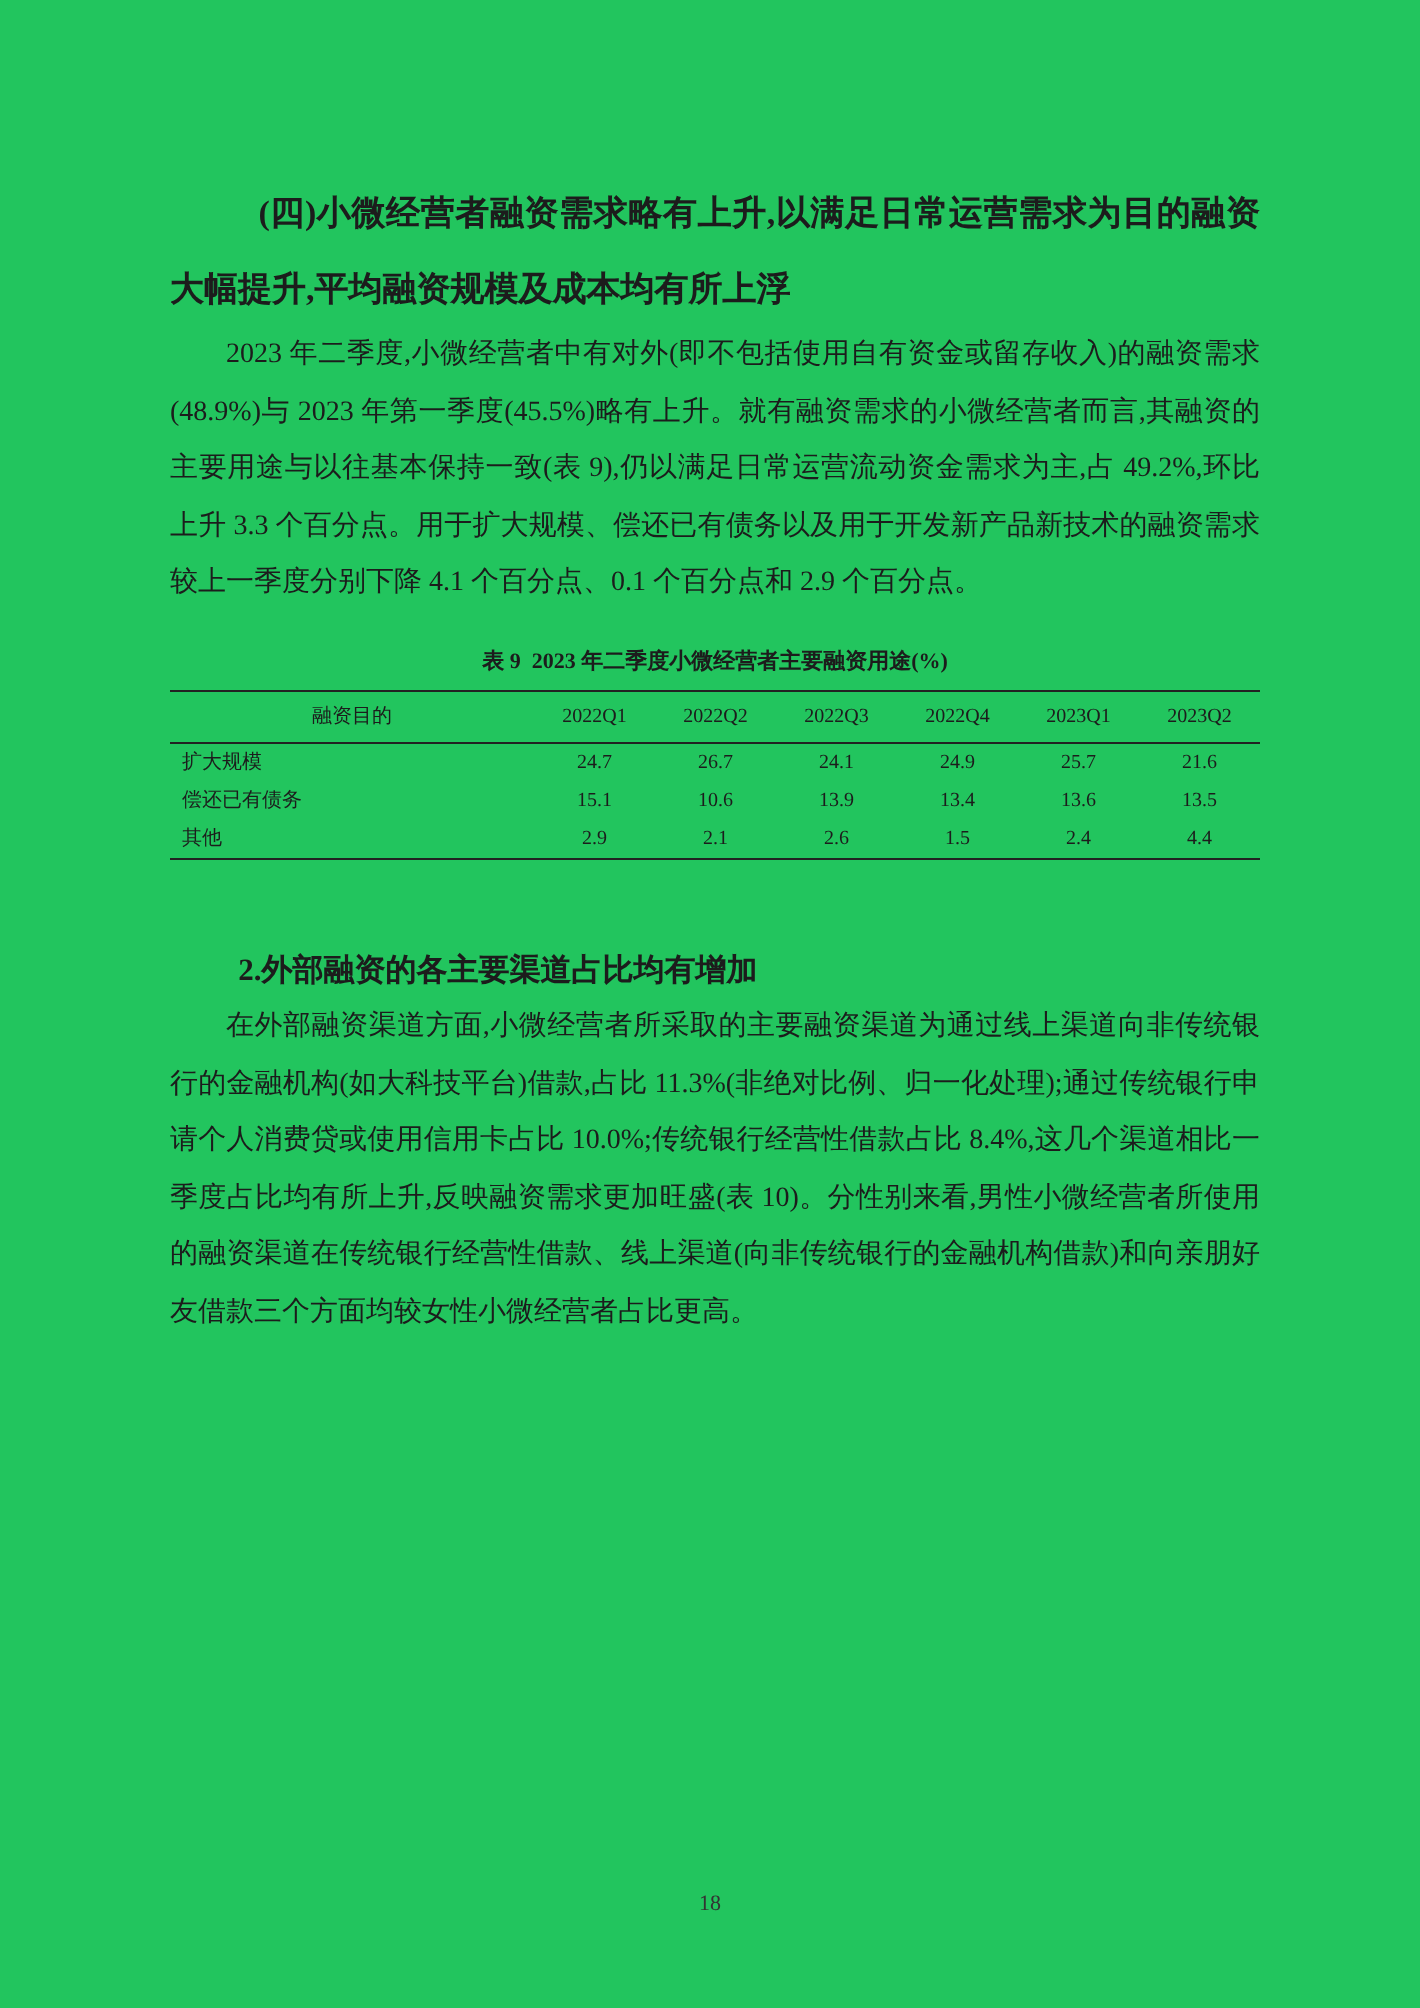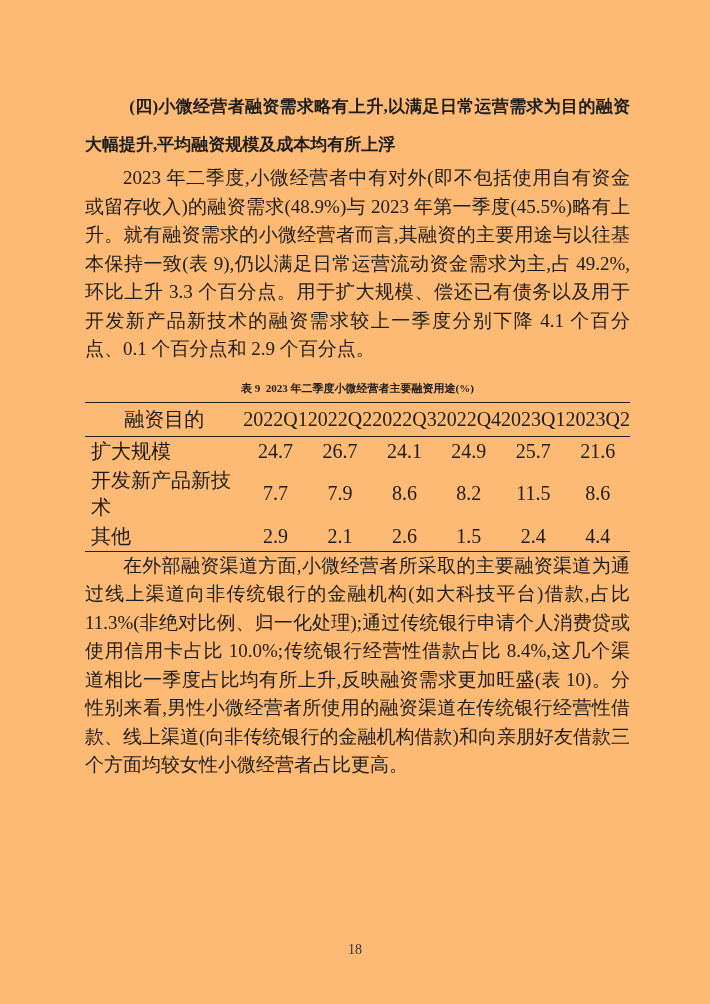--- a/index.html
+++ b/index.html
@@ -5,21 +5,21 @@
   html, body {
     margin: 0;
     padding: 0;
     background: #ffffff;
   }
   .page {
     position: relative;
     width: 710px;
     height: 1004px;
     margin: 0 auto;
-    background: #fdba74;
+    background: #22c55e;
     box-sizing: border-box;
     padding: 88px 80px 0 85px;
     font-family: "Liberation Serif", "DejaVu Serif", serif;
     color: #1c1c1c;
     overflow: hidden;
   }
   .section-heading {
     margin: 0;
     font-size: 17px;
     font-weight: 700;
@@ -29,37 +29,37 @@
   }
   .subsection-heading {
     margin: 5px 0 0 0;
     font-size: 15.5px;
     font-weight: 700;
     line-height: 28.5px;
     text-indent: 2.2em;
   }
   .para {
     margin: 0;
-    font-size: 19px;
+    font-size: 14px;
     line-height: 28.5px;
     text-indent: 2em;
     text-align: justify;
   }
   .tbl-caption {
     margin: 15px 0 5px 0;
     text-align: center;
     font-weight: 700;
     font-size: 11px;
     line-height: 18px;
     white-space: pre-wrap;
   }
   table.data-table {
     width: 100%;
     border-collapse: collapse;
-    font-size: 20px;
+    font-size: 10px;
     border-top: 1.6px solid #222;
     border-bottom: 1.6px solid #222;
   }
   table.data-table thead th {
     font-weight: 400;
     border-bottom: 1.1px solid #222;
     padding: 3px 0;
     text-align: center;
     height: 19px;
   }
@@ -77,21 +77,21 @@
   }
   .subsection-heading.second {
     margin-top: 42px;
   }
   .page-number {
     position: absolute;
     left: 0;
     bottom: 46px;
     width: 100%;
     text-align: center;
-    font-size: 14px;
+    font-size: 11px;
     color: #333;
   }
 </style>
 </head>
 <body>
 
 <div class="page">
 
   <h2 class="section-heading">(四)小微经营者融资需求略有上升,以满足日常运营需求为目的融资大幅提升,平均融资规模及成本均有所上浮</h2>
 
@@ -117,38 +117,39 @@
       <tr>
         <td class="c-label">扩大规模</td>
         <td>24.7</td>
         <td>26.7</td>
         <td>24.1</td>
         <td>24.9</td>
         <td>25.7</td>
         <td>21.6</td>
       </tr>
       <tr>
-        <td class="c-label">开发新产品新技术</td>
-        <td>7.7</td>
-        <td>7.9</td>
-        <td>8.6</td>
-        <td>8.2</td>
-        <td>11.5</td>
-        <td>8.6</td>
+        <td class="c-label">偿还已有债务</td>
+        <td>15.1</td>
+        <td>10.6</td>
+        <td>13.9</td>
+        <td>13.4</td>
+        <td>13.6</td>
+        <td>13.5</td>
       </tr>
       <tr>
         <td class="c-label">其他</td>
         <td>2.9</td>
         <td>2.1</td>
         <td>2.6</td>
         <td>1.5</td>
         <td>2.4</td>
         <td>4.4</td>
       </tr>
     </tbody>
   </table>
 
+  <h3 class="subsection-heading second">2.外部融资的各主要渠道占比均有增加</h3>
 
   <p class="para">在外部融资渠道方面,小微经营者所采取的主要融资渠道为通过线上渠道向非传统银行的金融机构(如大科技平台)借款,占比 11.3%(非绝对比例、归一化处理);通过传统银行申请个人消费贷或使用信用卡占比 10.0%;传统银行经营性借款占比 8.4%,这几个渠道相比一季度占比均有所上升,反映融资需求更加旺盛(表 10)。分性别来看,男性小微经营者所使用的融资渠道在传统银行经营性借款、线上渠道(向非传统银行的金融机构借款)和向亲朋好友借款三个方面均较女性小微经营者占比更高。</p>
 
   <div class="page-number">18</div>
 
 </div>
 
 </body></html>

